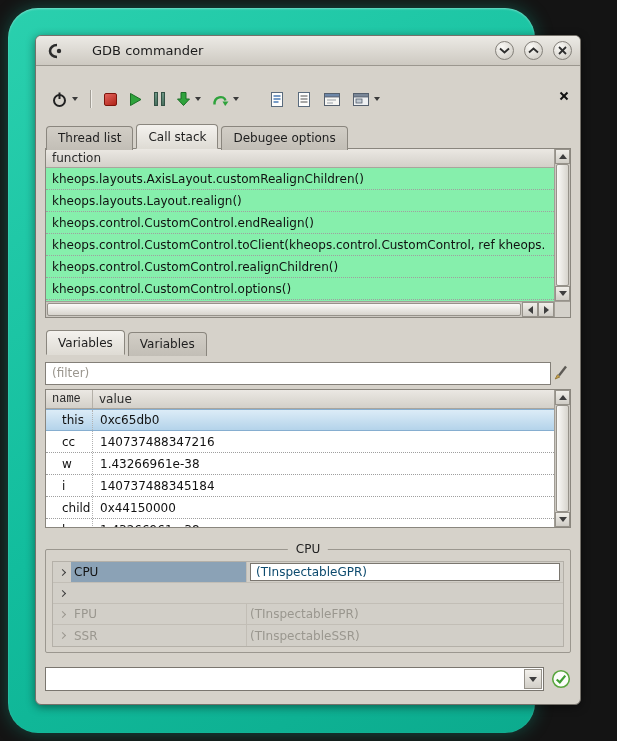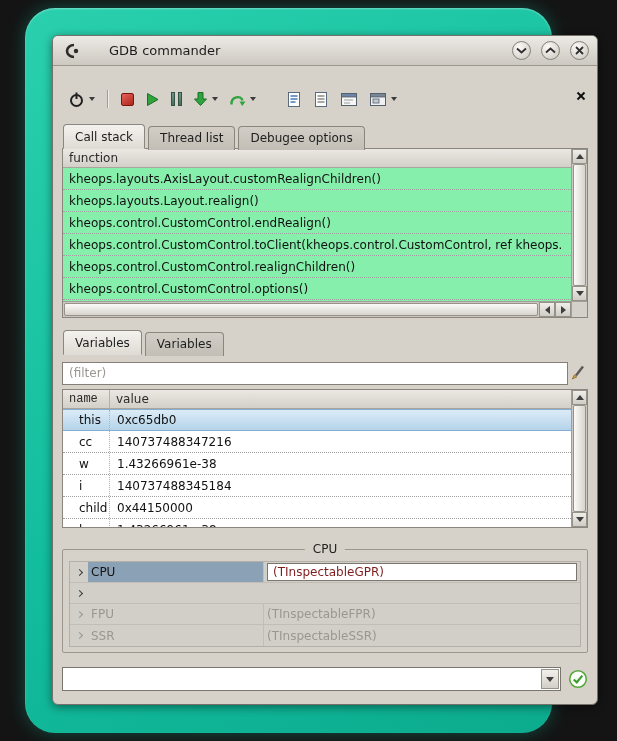--- a/index.html
+++ b/index.html
@@ -1,19 +1,19 @@
 <!DOCTYPE html>
 <html><head>
 <meta charset="utf-8">
 <style>
   *{box-sizing:border-box;margin:0;padding:0;}
   html,body{width:617px;height:741px;}
   body{background:#141414;font-family:"DejaVu Sans","Liberation Sans",sans-serif;position:relative;overflow:hidden;}
 
-  .frame{position:absolute;left:25px;top:8px;width:527px;height:725px;border-radius:30px;
+  .frame{position:absolute;left:8px;top:8px;width:527px;height:725px;border-radius:30px;
     background:linear-gradient(150deg,#2ad0ae 0%,#12bd9d 55%,#0cab8e 100%);
     box-shadow:0 0 18px rgba(18,189,157,.35), inset 0 1px 2px rgba(255,255,255,.35);}
   .window{position:absolute;left:27px;top:27px;width:546px;height:670px;background:#d6d2ca;
     border:1px solid #75716a;border-radius:6px;overflow:hidden;box-shadow:0 2px 10px rgba(0,0,0,.45);}
 
   .titlebar{height:30px;background:linear-gradient(#eceae5,#cdc9c1);border-bottom:1px solid #9b978f;
     display:flex;align-items:center;padding:0 8px;gap:6px;}
   .app-icon{display:flex;align-items:center;}
   .title{font-size:13px;color:#1c1c1c;margin-left:20px;}
   .winbtns{margin-left:auto;display:flex;gap:10px;align-items:center;}
@@ -80,21 +80,21 @@
 
   .cpu-box{position:relative;margin-top:21px;border:1px solid #9b978f;height:104px;background:#d6d2ca;border-radius:2px;}
   .cpu-legend{position:absolute;top:-8px;left:50%;transform:translateX(-50%);background:#d6d2ca;padding:0 8px;font-size:12px;color:#222;}
   .cpu-grid{position:absolute;left:6px;right:6px;top:11px;border:1px solid #b4b0a8;background:#d2cfc8;}
   .cpu-row{display:flex;height:21px;border-bottom:1px solid #c2beb6;align-items:stretch;}
   .cpu-row:last-child{border-bottom:none;}
   .exp{width:18px;flex:none;display:flex;align-items:center;justify-content:center;}
   .chev{width:5px;height:5px;border-right:1.6px solid #3c3c3c;border-top:1.6px solid #3c3c3c;transform:rotate(45deg);display:block;}
   .cpu-name{width:176px;flex:none;display:flex;align-items:center;padding-left:3px;font-size:12px;color:#141414;border-right:1px solid #c2beb6;}
   .cpu-name.sel{background:#8ba2b6;}
-  .cpu-val{flex:1;display:flex;align-items:center;padding:0 3px;font-size:12px;color:#7f1d1d;overflow:hidden;white-space:nowrap;}
+  .cpu-val{flex:1;display:flex;align-items:center;padding:0 3px;font-size:12px;color:#0c4a6e;overflow:hidden;white-space:nowrap;}
   .cpu-edit{flex:1;height:18px;background:#fff;border:1px solid #7a766f;display:flex;align-items:center;padding:0 5px;overflow:hidden;white-space:nowrap;}
   .cpu-row.disabled .cpu-name,.cpu-row.disabled .cpu-val{color:#9a978f;}
   .cpu-row.disabled .chev{border-color:#9a978f;}
 
   .bottom-row{margin-top:14px;display:flex;align-items:center;gap:7px;}
   .combo{flex:1;height:24px;background:#fff;border:1px solid #7a766f;position:relative;display:flex;align-items:center;
     padding:0 24px 0 6px;font-size:12px;color:#222;}
   .combo-btn{position:absolute;right:1px;top:1px;bottom:1px;width:18px;background:linear-gradient(#f2f0eb,#d2cfc8);
     border:1px solid #96928a;display:flex;align-items:center;justify-content:center;}
   .ok-btn{width:20px;height:20px;display:flex;align-items:center;justify-content:center;background:transparent;border:0;}
@@ -206,22 +206,22 @@
           <svg width="18" height="15" viewBox="0 0 18 15">
               <rect x="1.5" y="1.5" width="15" height="12" fill="#eef0f2" stroke="#55606e"></rect>
               <rect x="1.5" y="1.5" width="15" height="3.4" fill="#7a8798" stroke="#55606e"></rect>
               <rect x="4" y="7" width="6" height="4" fill="#c2cad2" stroke="#55606e" stroke-width="0.8"></rect>
             </svg>
           <span class="dd"></span>
         </button>
       </div>
 
       <div class="tabs">
+        <div class="tab">Thread list</div>
         <div class="tab active">Call stack</div>
-        <div class="tab">Thread list</div>
         <div class="tab">Debugee options</div>
       </div>
 
       <div class="panel callstack">
         <div class="cs-inner">
           <div class="list-header">
               <span>function</span>
             </div>
           <div class="list-row">kheops.layouts.AxisLayout.customRealignChildren()</div>
           <div class="list-row">kheops.layouts.Layout.realign()</div>

